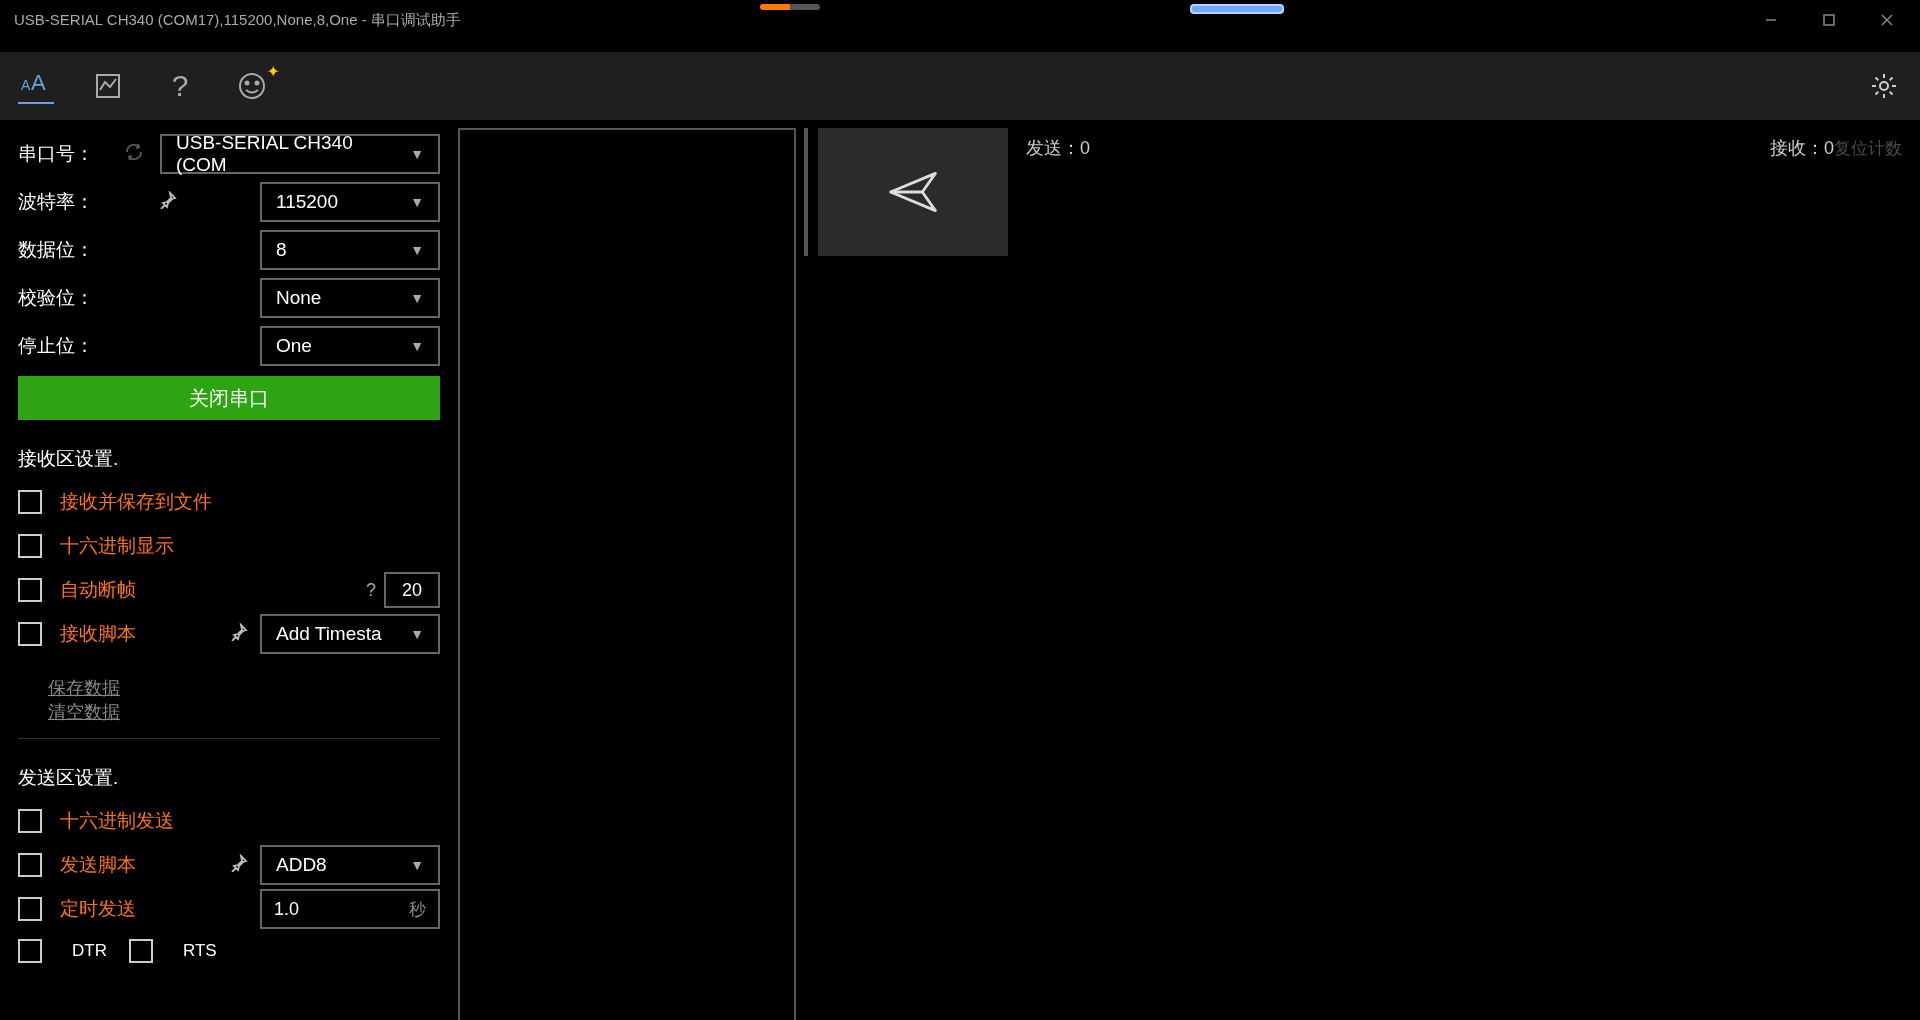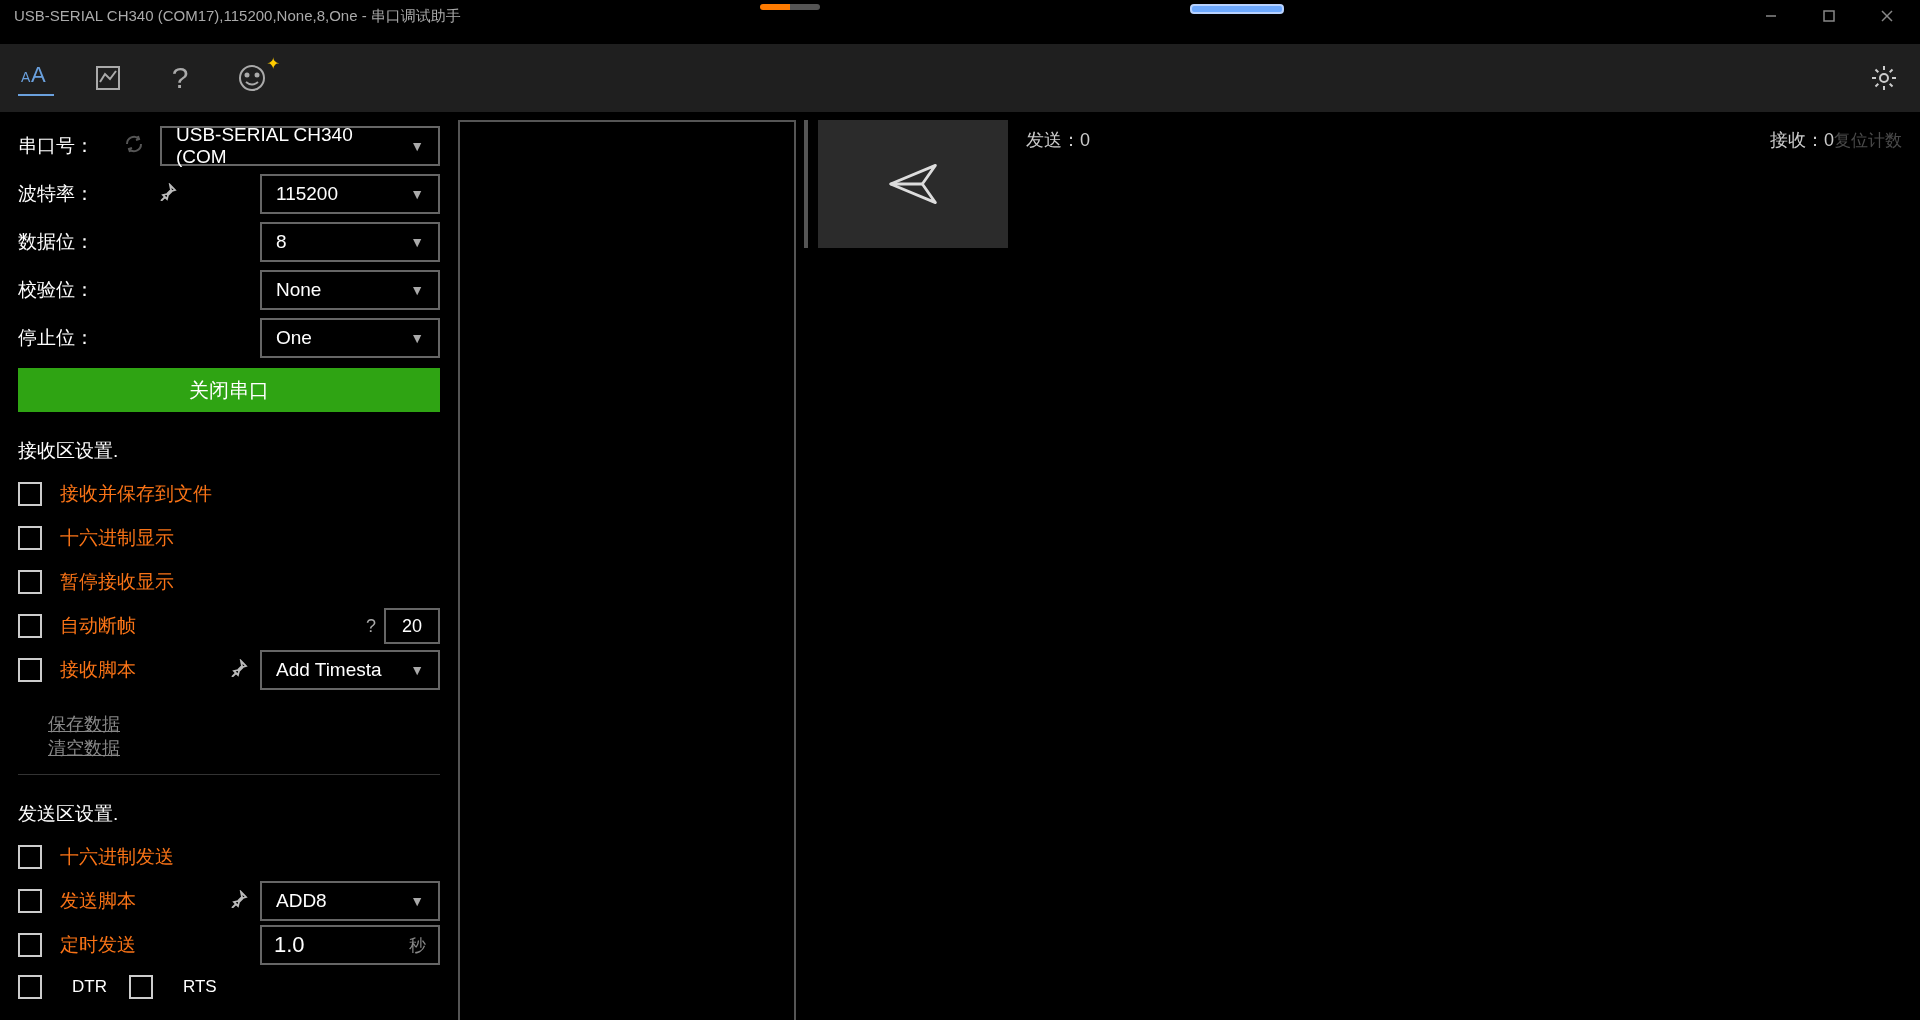--- a/index.html
+++ b/index.html
@@ -1,19 +1,19 @@
 <!DOCTYPE html>
 <html><head>
 <meta charset="utf-8">
 <style>
 * { margin: 0; padding: 0; box-sizing: border-box; font-family: "Microsoft YaHei", "Segoe UI", sans-serif; }
 body { background: #000; color: #fff; width: 1920px; height: 1020px; overflow: hidden; font-size: 17px; }
 
 
-.titlebar { height: 44px; background: #000; display: flex; align-items: center; padding: 0 4px 12px 14px; position: relative; }
+.titlebar { height: 52px; background: #000; display: flex; align-items: center; padding: 0 4px 12px 14px; position: relative; }
 .titlebar .title { color: #aaa; font-size: 15px; }
 .titlebar .top-indicator-orange { position: absolute; left: 760px; top: 4px; width: 60px; height: 6px; background: linear-gradient(to right, #ff7b00 50%, #555 50%); border-radius: 3px; }
 .titlebar .top-indicator-blue { position: absolute; left: 1190px; top: 4px; width: 94px; height: 10px; background: #6da9ff; border: 2px solid #b8d2ff; border-radius: 4px; }
 .winbtns { margin-left: auto; display: flex; }
 .winbtn { width: 58px; height: 40px; display: flex; align-items: center; justify-content: center; color: #888; font-size: 14px; }
 
 
 .toolbar { height: 68px; background: #1f1f1f; display: flex; align-items: center; padding: 0 18px; gap: 36px; position: relative; }
 .tool-icon { color: #aaa; font-size: 28px; display: flex; align-items: center; justify-content: center; width: 36px; height: 36px; position: relative; }
 .tool-icon.active { color: #6aa0dd; border-bottom: 2px solid #6aa0dd; padding-bottom: 4px; }
@@ -47,21 +47,21 @@
 .check-row .spacer { flex: 1; }
 .help-q { color: #aaa; font-size: 18px; margin-right: 8px; }
 .num-input { width: 56px; height: 36px; border: 2px solid #666; background: #000; color: #fff; text-align: center; font-size: 18px; }
 
 .link-row { display: flex; justify-content: space-around; margin-top: 20px; padding: 0 30px; flex-direction: column; }
 .link { color: #888; text-decoration: underline; font-size: 18px; }
 
 .divider { border-top: 1px solid #333; margin: 14px 0 0 0; }
 
 .timer-input { width: 180px; height: 40px; border: 2px solid #666; background: #000; display: flex; align-items: center; padding: 0 12px; margin-left: auto; }
-.timer-input .val { color: #fff; font-size: 22px; }
+.timer-input .val { color: #fff; font-size: 18px; }
 .timer-input .unit { margin-left: auto; color: #888; font-size: 17px; }
 
 .dtr-rts { display: flex; gap: 22px; margin-top: 8px; }
 .dtr-rts .item { display: flex; align-items: center; gap: 12px; }
 
 
 .receive-panel { flex: 1; border: 2px solid #555; background: #000; }
 .send-row { display: flex; gap: 10px; height: 128px; }
 .send-panel { flex: 1; border: 2px solid #555; background: #000; }
 .send-btn { width: 190px; background: #2b2b2b; display: flex; align-items: center; justify-content: center; }
@@ -198,24 +198,20 @@
     <div class="check-row">
       <div class="checkbox"></div>
       <span class="check-label">接收并保存到文件</span>
     </div>
     <div class="check-row">
       <div class="checkbox"></div>
       <span class="check-label">十六进制显示</span>
     </div>
     <div class="check-row">
       <div class="checkbox"></div>
-      <span class="check-label">暂停接收显示</span>
-    </div>
-    <div class="check-row">
-      <div class="checkbox"></div>
       <span class="check-label">自动断帧</span>
       <span class="spacer"></span>
       <span class="help-q">?</span>
       <input class="num-input" value="20" style="">
     </div>
     <div class="check-row">
       <div class="checkbox"></div>
       <span class="check-label">接收脚本</span>
       <span class="spacer"></span>
       <span class="pin-icon" style="margin-right:12px">

